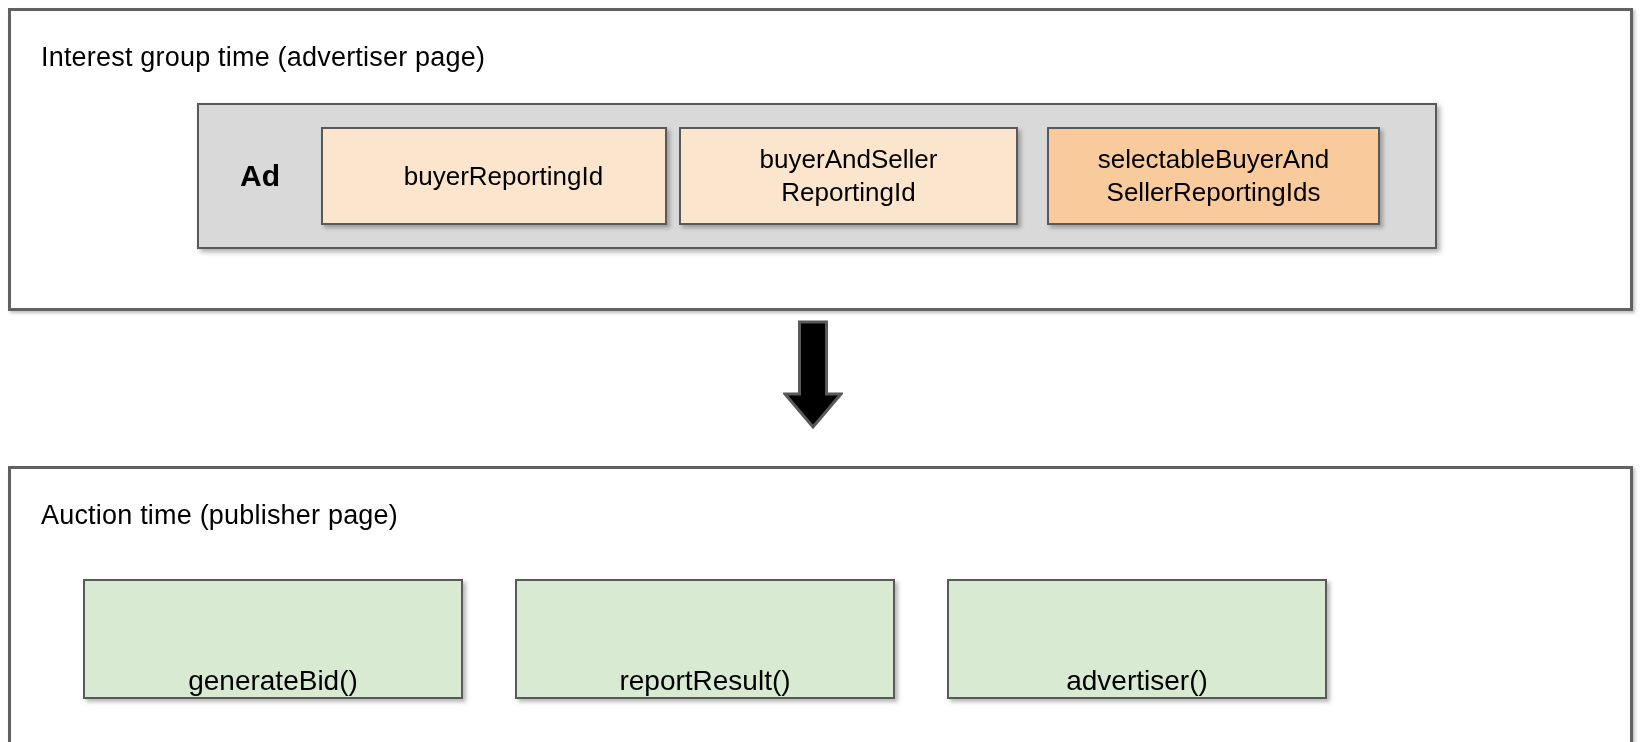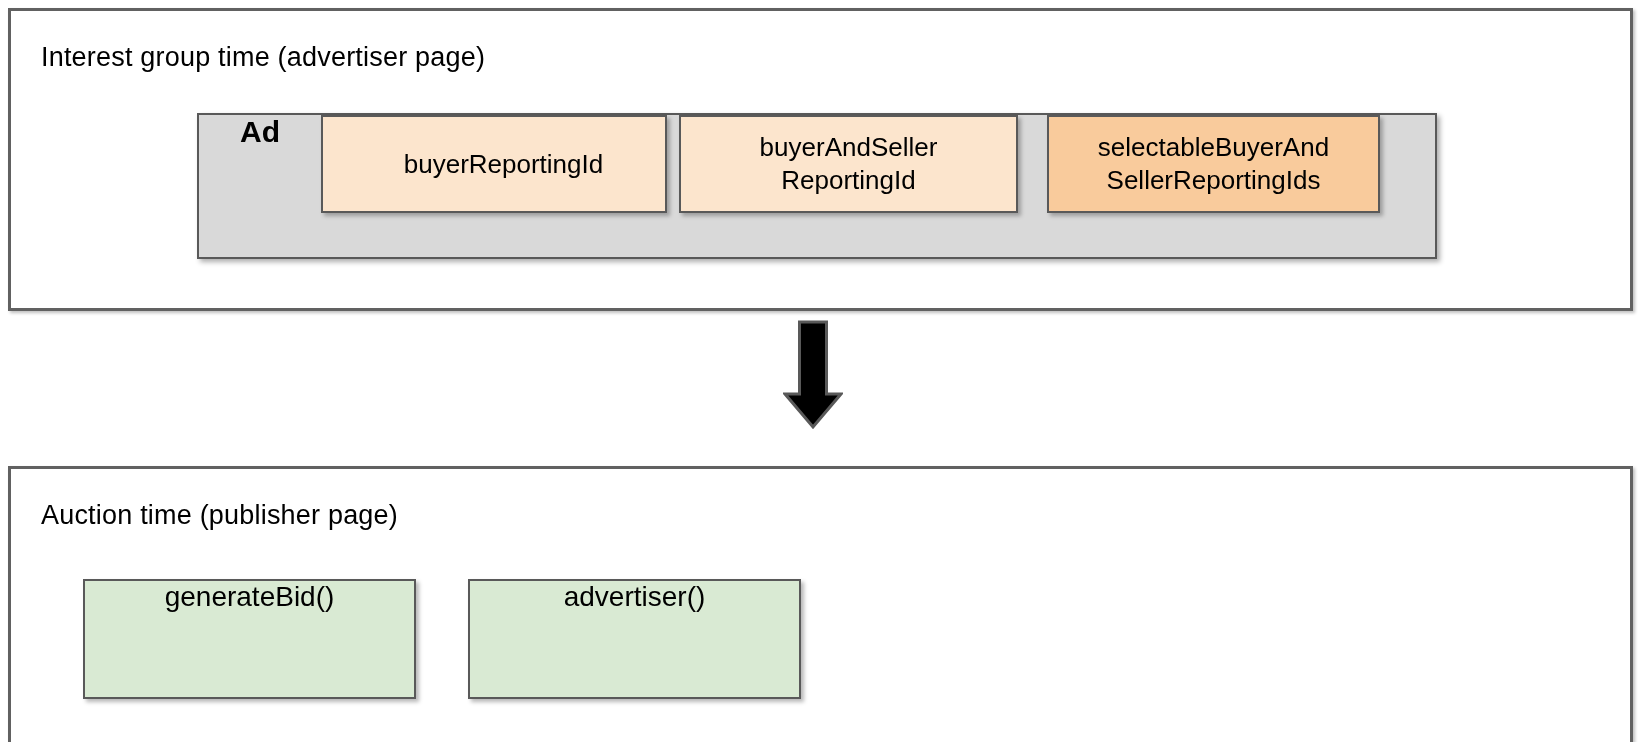--- a/index.html
+++ b/index.html
@@ -27,25 +27,26 @@
     position: absolute;
     left: 30px; top: 26px;
     font-size: 27px;
     line-height: 40px;
     letter-spacing: 0.2px;
     white-space: nowrap;
   }
 
   .ad-container {
     position: absolute;
-    left: 186px; top: 102px;
+    left: 186px; top: 92px;
     width: 1240px; height: 146px;
     box-sizing: border-box;
     border: 2px solid #595959;
     display: flex;
+    align-items: center;
     box-shadow: 3px 3px 5px rgba(0,0,0,0.32);
   }
   .ad-label {
     width: 122px;
     text-align: center;
     font-weight: bold;
     font-size: 30px;
     flex: 0 0 auto;
   }
   .id-box {
@@ -71,25 +72,25 @@
     left: 783px; top: 320px;
   }
 
   .fn-row {
     position: absolute;
     left: 72px; top: 110px;
     display: flex;
     gap: 52px;
   }
   .fn-box {
-    width: 333px; height: 120px;
+    width: 380px; height: 120px;
     box-sizing: border-box;
     border: 2px solid #595959;
     display: flex;
-    align-items: flex-start;
+    align-items: flex-end;
     justify-content: center;
     font-size: 28px;
     box-shadow: 3px 3px 4px rgba(0,0,0,0.28);
   }
 </style>
 </head>
 <body>
 
 <div>
 
@@ -121,18 +122,21 @@
   </svg>
 
   <section class="outer-box bottom">
     <div class="section-title">Auction time (publisher page)</div>
 
     <div class="fn-row">
       <div class="fn-box" style="background-color: rgb(217, 234, 211);">
         <span class="box-label">generateBid()</span>
       </div>
       <div class="fn-box" style="background-color: rgb(217, 234, 211);">
+        <span class="box-label">reportResult()</span>
+      </div>
+      <div class="fn-box" style="background-color: rgb(217, 234, 211);">
         <span class="box-label">advertiser()</span>
       </div>
     </div>
   </section>
 
 </div>
 
 </body></html>

